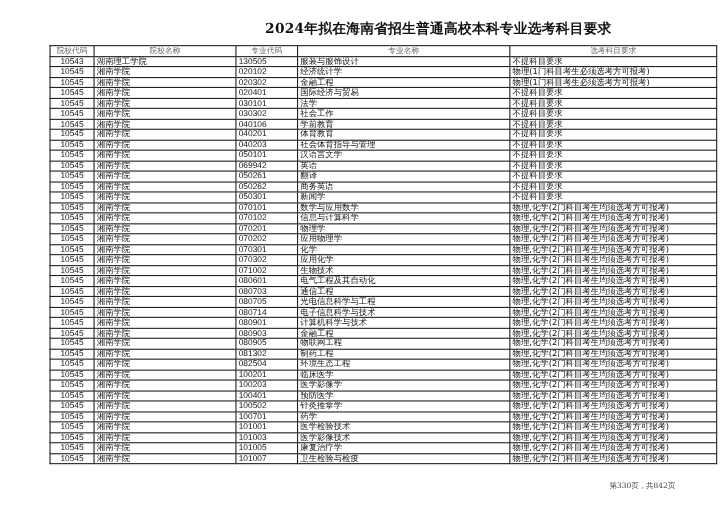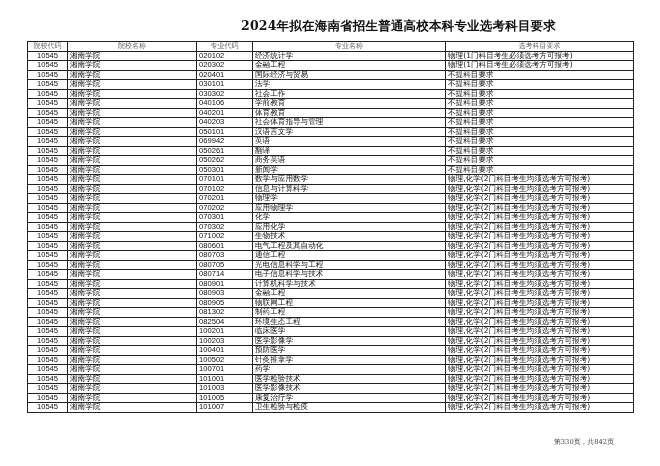--- a/index.html
+++ b/index.html
@@ -1,18 +1,18 @@
 <!DOCTYPE html>
 <html><head>
 <meta charset="utf-8">
 <style>
   html, body { margin: 0; padding: 0; background: #ffffff; }
   body { width: 660px; height: 466px; position: relative; overflow: hidden; font-family: "DejaVu Sans", sans-serif; color: #111; }
   .title { position: absolute; left: 0; top: 18px; width: 556px; text-align: right; font-family: "DejaVu Serif", serif; font-size: 12.5px; font-weight: bold; color: #111; letter-spacing: 0.2px; }
-  table.grid { position: absolute; left: 27px; top: 41px; width: 606px; border-collapse: collapse; table-layout: fixed; border: 1.2px solid #111; padding-left: 32px; }
+  table.grid { position: absolute; left: 45px; top: 41px; width: 606px; border-collapse: collapse; table-layout: fixed; border: 1.2px solid #111; padding-left: 32px; }
   table.grid col.c1 { width: 40px; }
   table.grid col.c2 { width: 129px; }
   table.grid col.c3 { width: 56px; }
   table.grid col.c4 { width: 193px; }
   table.grid col.c5 { width: 188px; }
   table.grid th, table.grid td { border: 0.8px solid #222; height: 8.5px; padding: 0 2px; font-size: 7.6px; line-height: 8.5px; white-space: nowrap; overflow: hidden; text-align: left; font-weight: normal; }
   table.grid th { font-family: "DejaVu Serif", serif; color: #666; text-align: center; font-size: 7px; }
   table.grid td.code { text-align: center; font-family: "Liberation Sans", sans-serif; }
   table.grid td.mcode { font-family: "Liberation Sans", sans-serif; }
   table.grid th.req { text-align: center; }
@@ -36,20 +36,27 @@
     <tr>
       <th>院校代码</th>
       <th>院校名称</th>
       <th>专业代码</th>
       <th>专业名称</th>
       <th class="req">选考科目要求</th>
     </tr>
   </thead>
   <tbody id="rows">
       <tr>
+        <td class="code">10543</td>
+        <td>湖南理工学院</td>
+        <td class="mcode">130505</td>
+        <td>服装与服饰设计</td>
+        <td>不提科目要求</td>
+      </tr>
+      <tr>
         <td class="code">10545</td>
         <td>湘南学院</td>
         <td class="mcode">020102</td>
         <td>经济统计学</td>
         <td>物理(1门科目考生必须选考方可报考)</td>
       </tr>
       <tr>
         <td class="code">10545</td>
         <td>湘南学院</td>
         <td class="mcode">020302</td>

